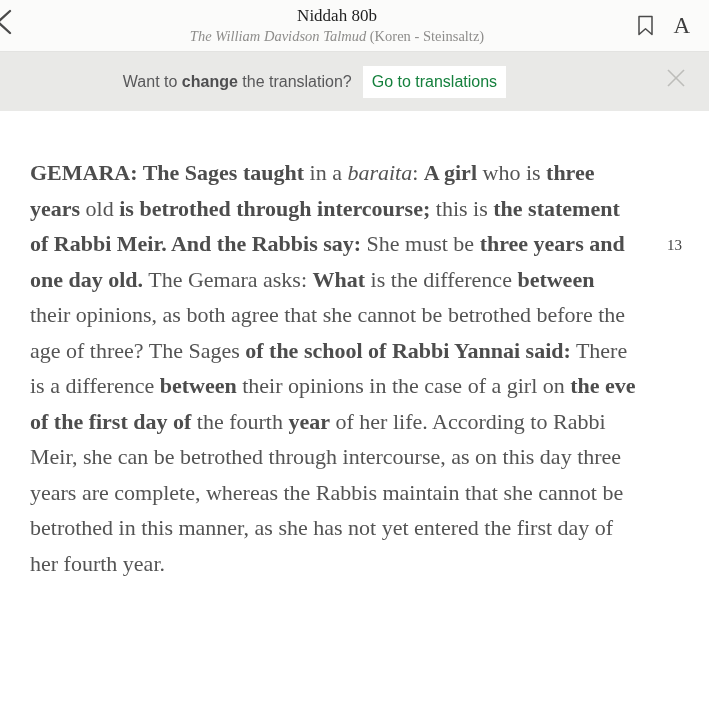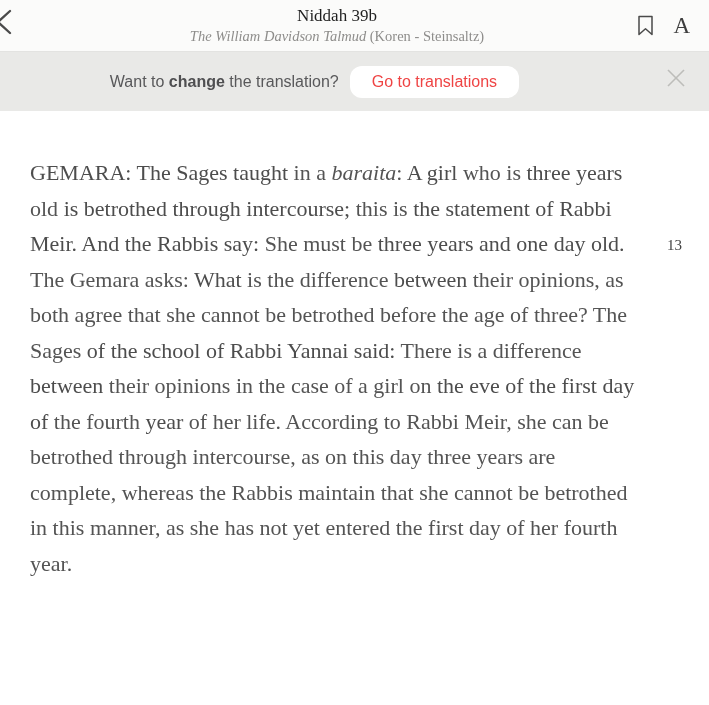--- a/index.html
+++ b/index.html
@@ -74,24 +74,24 @@
     gap: 11px;
   }
   .banner-message {
     font-size: 16px;
     color: #58585a;
   }
   .banner-message .b { font-weight: bold; color: #4f4f51; }
   .banner-btn {
     background: #ffffff;
     border: none;
-    border-radius: 12px;
-    padding: 7px 22px;
+    border-radius: 0;
+    padding: 7px 9px;
     font-size: 16px;
-    color: #ef4444;
+    color: #15803d;
     font-family: "Liberation Sans", sans-serif;
     cursor: pointer;
   }
   .banner-close {
     position: absolute;
     right: 23px; top: 16px;
     background: none; border: none; cursor: pointer;
     line-height: 0; padding: 0;
     color: #bdbdba;
   }
@@ -115,21 +115,21 @@
   .hebrew-text .opener { font-weight: bold; font-size: 30px; }
   .english-text {
     margin-top: 14px;
     font-family: "Liberation Serif", "DejaVu Serif", serif;
     font-size: 22px;
     line-height: 35.5px;
     color: #545454;
     text-align: left;
     cursor: pointer;
   }
-  .english-text .b { font-weight: normal; color: #4d4d4d; }
+  .english-text .b { font-weight: bold; color: #4d4d4d; }
   .english-text .it { font-style: italic; }
   .segment-number {
     position: absolute;
     top: 126px;
     right: 27px;
     font-family: Liberation Serif, serif;
     font-size: 15px;
     color: #424242;
   }
 </style>
@@ -141,21 +141,21 @@
   <header class="reader-header">
     <button class="back-btn" aria-label="back">
       <span>
         <svg width="24" height="30" viewBox="0 0 24 30">
           <polyline points="17,4 5,15 17,26" fill="none" stroke="#4a4a4a" stroke-width="2.3" stroke-linecap="round" stroke-linejoin="round"></polyline>
         </svg>
       </span>
     </button>
 
     <div class="title-wrap">
-      <div class="page-title">Niddah 39b</div>
+      <div class="page-title">Niddah 80b</div>
       <div class="page-subtitle">
         <span class="it">The William Davidson Talmud</span><span> (Koren - Steinsaltz)</span>
       </div>
     </div>
 
     <div class="header-actions">
       <button class="icon-btn" aria-label="bookmark">
         <span>
           <svg width="17" height="21" viewBox="0 0 17 21">
             <path d="M2 1.5 H15 V19.5 L8.5 13.8 L2 19.5 Z" fill="none" stroke="#4a4a4a" stroke-width="1.5" stroke-linejoin="round"></path>

